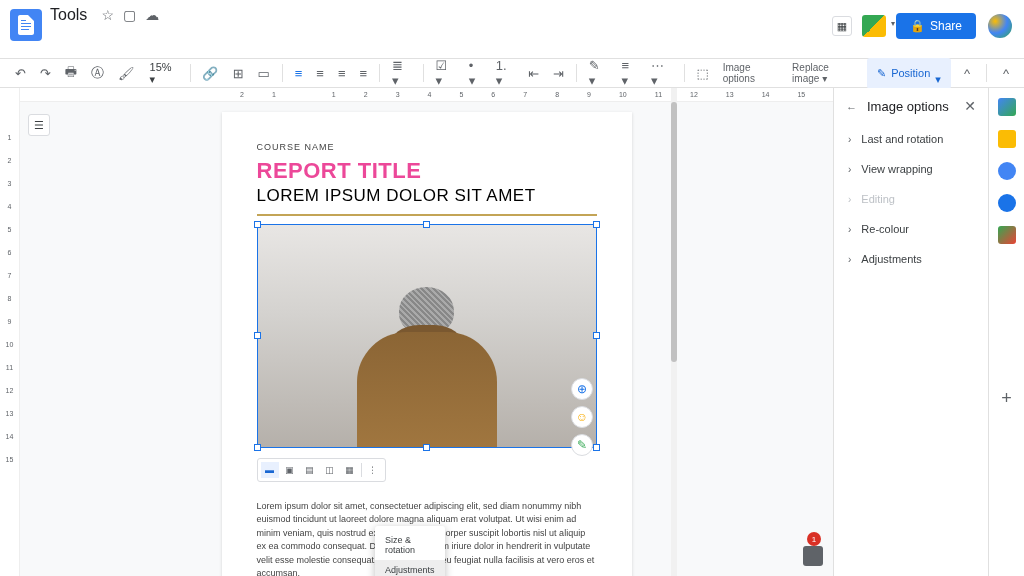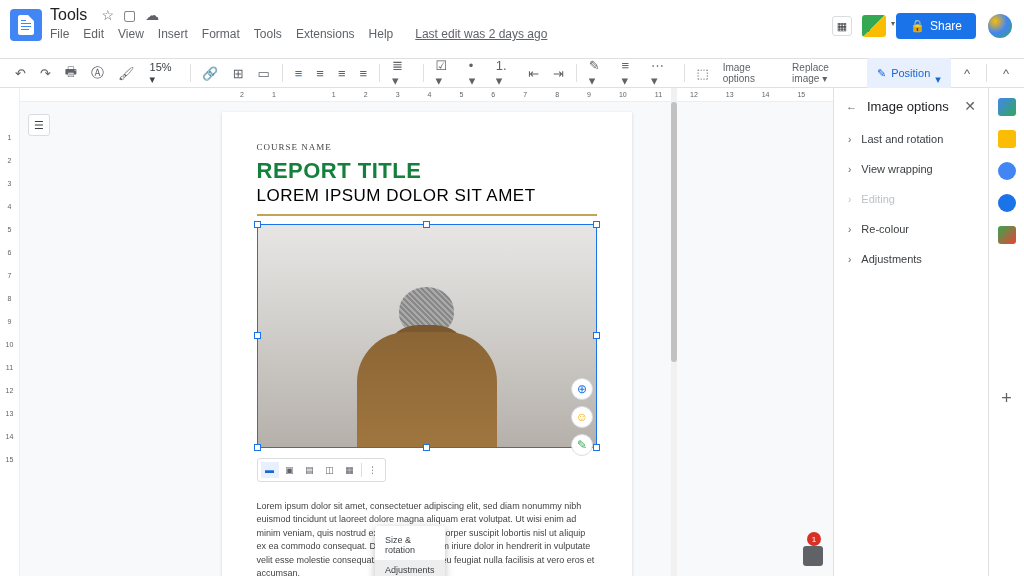--- a/index.html
+++ b/index.html
@@ -24,22 +24,22 @@
 .tb-sep{width:1px;height:18px;background:#e0e0e0;margin:0 3px}
 .zoom{font-size:11px;padding:2px 6px;cursor:pointer}
 .toolbar-right{margin-left:auto;display:flex;align-items:center;gap:8px}
 .editing-badge{background:#e8f0fe;color:#1967d2;padding:3px 10px;border-radius:3px;font-size:11px;display:flex;align-items:center;gap:5px;cursor:pointer}
 .main{display:flex;height:calc(576px - 88px)}
 .ruler-left{width:20px;background:#fff;border-right:1px solid #eee;display:flex;flex-direction:column;align-items:center;padding-top:30px;font-size:7px;color:#5f6368;gap:16px}
 .canvas-area{flex:1;background:#f8f9fa;overflow:hidden;position:relative}
 .ruler-top{height:14px;background:#fff;border-bottom:1px solid #eee;display:flex;padding-left:220px;font-size:7px;color:#5f6368;gap:28px;align-items:center}
 .outline-btn{position:absolute;left:8px;top:26px;width:22px;height:22px;border:1px solid #dadce0;border-radius:3px;display:flex;align-items:center;justify-content:center;cursor:pointer;background:#fff}
 .page{width:410px;background:#fff;margin:10px auto 0;padding:30px 35px;box-shadow:0 1px 3px rgba(0,0,0,.15);position:relative}
-.course{font-size:9px;letter-spacing:1px;color:#444;font-family:Liberation Serif, serif}
-.report-title{font-size:22px;font-weight:900;letter-spacing:.5px;margin-top:6px;font-family:'Arial Narrow',sans-serif;color:#15803d}
+.course{font-size:9px;letter-spacing:1px;color:#444;font-family:Liberation Sans, sans-serif}
+.report-title{font-size:22px;font-weight:900;letter-spacing:.5px;margin-top:6px;font-family:'Arial Narrow',sans-serif;color:#ec4899}
 .subtitle{font-size:17px;letter-spacing:.5px;margin-top:2px;margin-bottom:8px;font-family:'Arial Narrow',sans-serif;color:#000}
 .gold-line{height:1.5px;background:#c3a456;margin:8px 0}
 .img-sel{position:relative;border:1.5px solid #1a73e8;margin-top:6px}
 .img-sel .handle{position:absolute;width:7px;height:7px;background:#fff;border:1.5px solid #1a73e8}
 .h-tl{top:-4px;left:-4px}.h-tr{top:-4px;right:-4px}.h-bl{bottom:-4px;left:-4px}.h-br{bottom:-4px;right:-4px}
 .h-t{top:-4px;left:50%;margin-left:-4px}.h-b{bottom:-4px;left:50%;margin-left:-4px}
 .h-l{top:50%;left:-4px;margin-top:-4px}.h-r{top:50%;right:-4px;margin-top:-4px}
 .photo{width:100%;height:222px;background:linear-gradient(180deg,#e8e6e4 0%,#d4d2cf 40%,#b5b0aa 100%);position:relative;display:flex;align-items:flex-end;justify-content:center;overflow:hidden}
 .person{width:140px;height:160px;position:relative}
 .hat{width:55px;height:48px;background:repeating-linear-gradient(45deg,#888,#888 2px,#aaa 2px,#aaa 4px);border-radius:50% 50% 45% 45%;position:absolute;top:0;left:42px}
@@ -77,31 +77,20 @@
   <div class="logo">
       <svg width="16" height="20" viewBox="0 0 16 20">
         <path d="M10 0H2C.9 0 0 .9 0 2v16c0 1.1.9 2 2 2h12c1.1 0 2-.9 2-2V6l-6-6zM3 5h5v1H3V5zm8 10H3v-1h8v1zm2-3H3v-1h10v1zm0-3H3V8h10v1z"></path>
       </svg>
     </div>
   <div class="title-area">
     <span class="doc-title">Tools</span>
     <span class="star">☆</span>
     <span class="move">▢</span>
     <span class="cloud">☁</span>
-    <div class="menu-bar">
-      <span>File</span>
-      <span>Edit</span>
-      <span>View</span>
-      <span>Insert</span>
-      <span>Format</span>
-      <span>Tools</span>
-      <span>Extensions</span>
-      <span>Help</span>
-      <span class="last-edit">Last edit was 2 days ago</span>
-    </div>
   </div>
   <div class="header-right">
     <div class="meet-icon">▦</div>
     <div class="meet-join"></div>
     <div class="share-btn">🔒 <span>Share</span></div>
     <div class="avatar"></div>
   </div>
 </div>
 
 <div class="toolbar">

